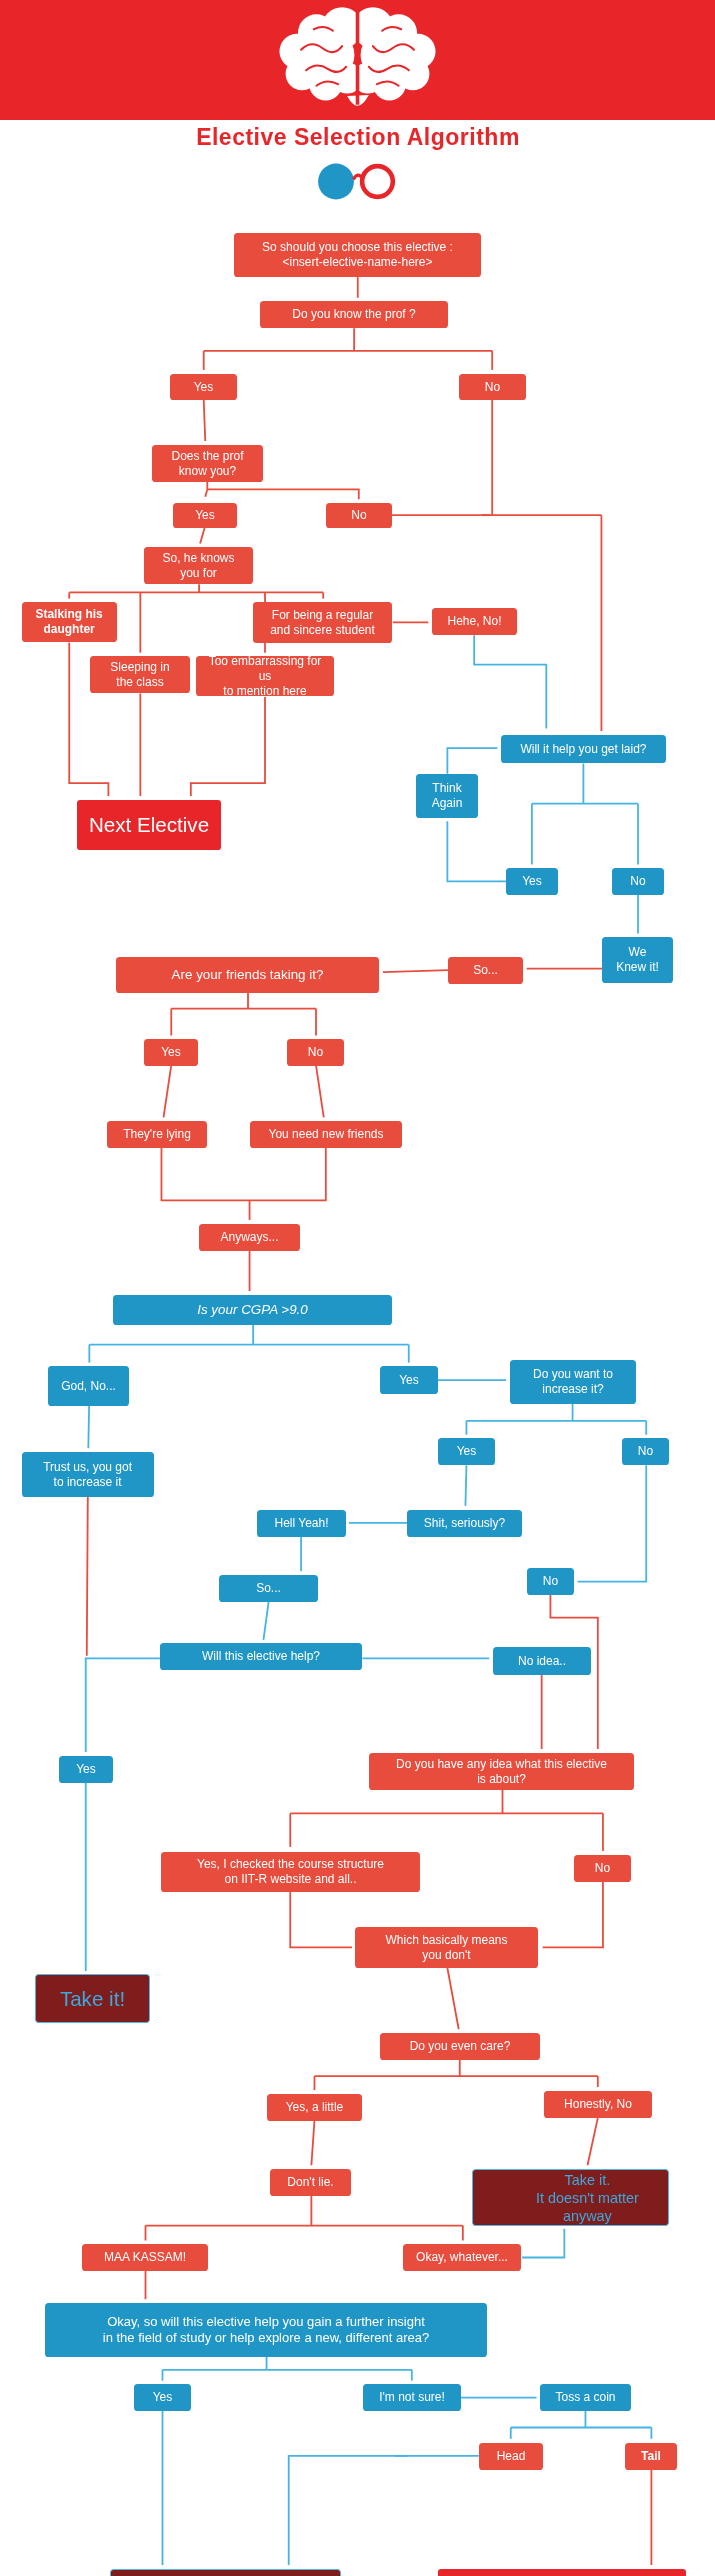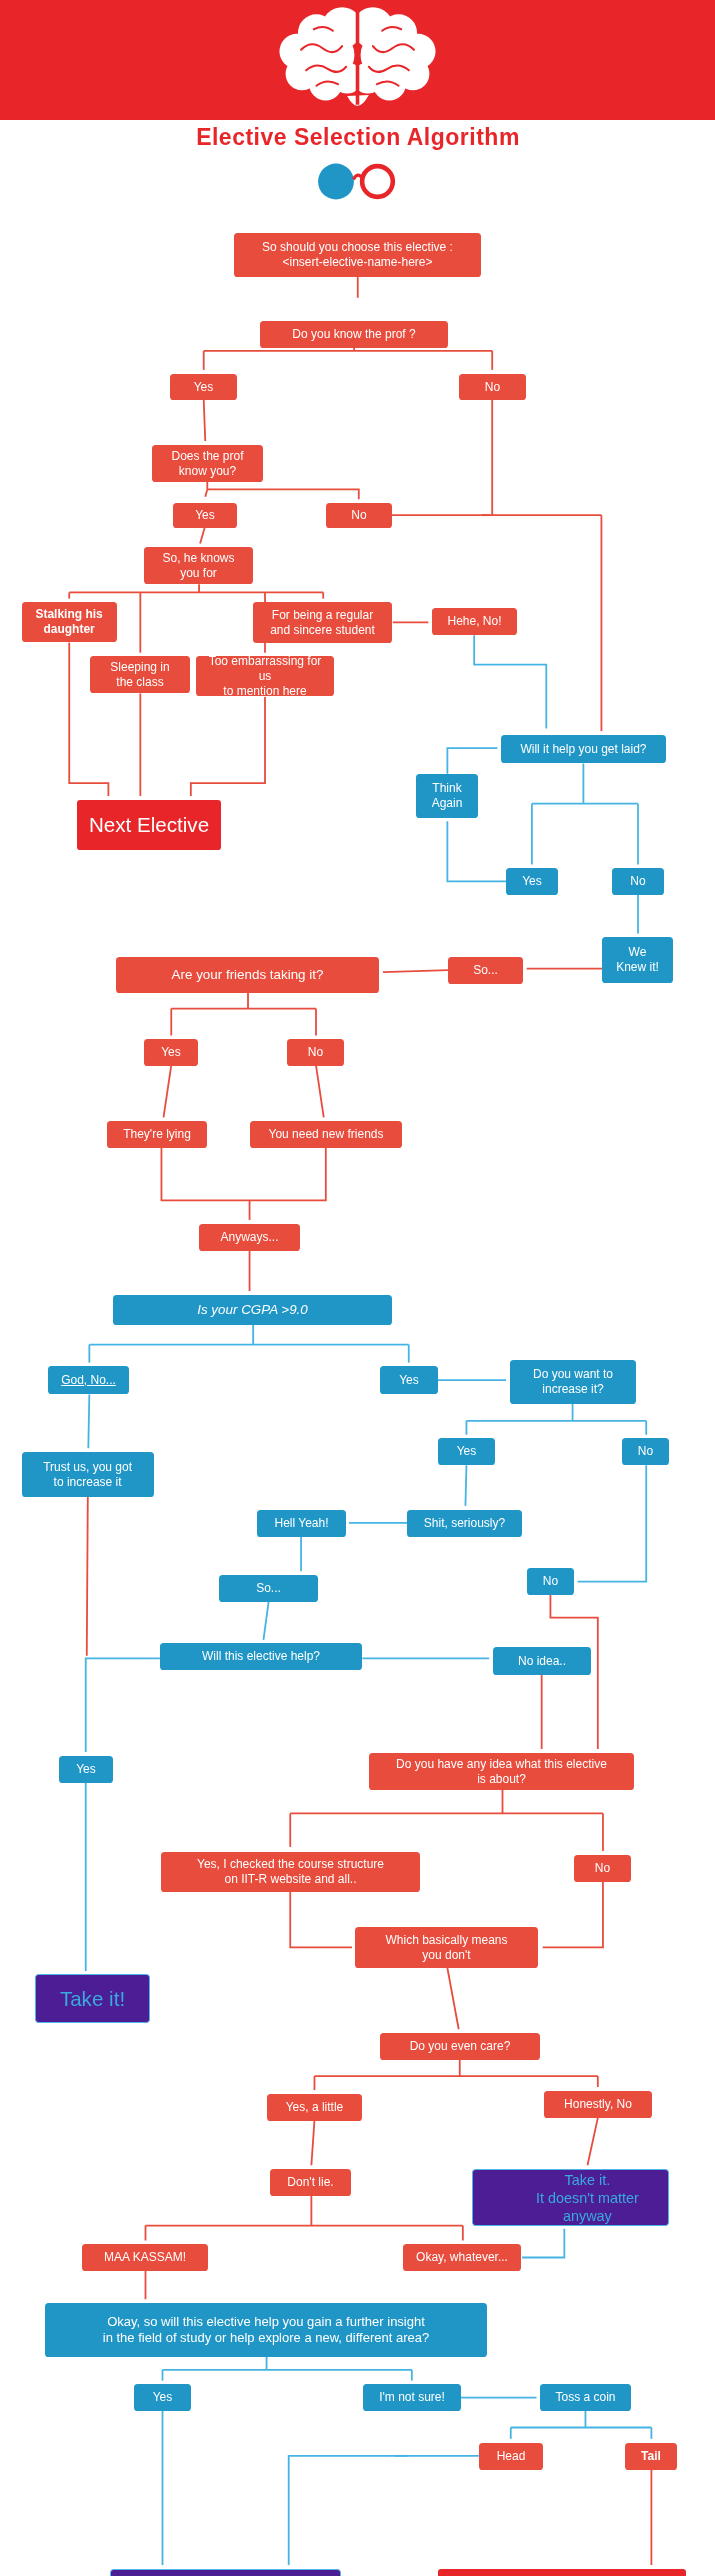--- a/index.html
+++ b/index.html
@@ -12,21 +12,21 @@
   .glasses{position:absolute;left:306px;top:159px;width:103px;height:43px;}
   svg.wires{position:absolute;left:0;top:0;width:716px;height:2716px;}
   .wires path{fill:none;stroke-width:3.5px;}
   .wires .r{stroke:#e74c3c;}
   .wires .b{stroke:#45b4e4;}
   .node{position:absolute;display:flex;align-items:center;justify-content:center;text-align:center;
         color:#fff;border-radius:3.6px;box-sizing:border-box;font-size:12px;line-height:1.25;
         white-space:pre-line;padding:2.1px 5.2px;}
   .red{background:#e74c3c;}
   .blue{background:#2096c7;}
-  .outline{background:#4c1d95;border:1.5px solid #4db8e8;color:#3aa9dd;}
+  .outline{background:#7f1d1d;border:1.5px solid #4db8e8;color:#3aa9dd;}
   .bigred{background:#e8262a;color:#fff;border-radius:3.1px;}
 </style>
 </head>
 <body>
 
 <div class="canvas">
 
   <div class="banner"></div>
 
   <svg class="brain" viewBox="0 0 360 224">
@@ -160,21 +160,21 @@
     <path class="b" d="M1136,4680 L1136,4712 M991,4712 L1264,4712"></path>
     <path class="b" d="M991,4712 L991,4734" marker-end="url(#ab)"></path>
     <path class="b" d="M1264,4712 L1264,4734" marker-end="url(#ab)"></path>
     <path class="b" d="M315,4680 L315,4979" marker-end="url(#ab)"></path>
     <path class="b" d="M929,4767 L560,4767 L560,4979" marker-end="url(#ab)"></path>
     <path class="b" d="M790,4767 L765,4767" marker-end="url(#ab)"></path>
   </svg>
 
   <div class="node red" style="left:234px;top:233px;width:247px;height:44px;">So should you choose this elective :
 &lt;insert-elective-name-here&gt;</div>
-  <div class="node red" style="left:260px;top:301px;width:188px;height:27px;margin-top:20px;">Do you know the prof ?</div>
+  <div class="node red" style="left:260px;top:301px;width:188px;height:27px;">Do you know the prof ?</div>
   <div class="node red" style="left:170px;top:374px;width:67px;height:26px;">Yes</div>
   <div class="node red" style="left:459px;top:374px;width:67px;height:26px;">No</div>
   <div class="node red" style="left:152px;top:445px;width:111px;height:37px;">Does the prof
 know you?</div>
   <div class="node red" style="left:173px;top:503px;width:64px;height:25px;">Yes</div>
   <div class="node red" style="left:326px;top:503px;width:66px;height:25px;">No</div>
   <div class="node red" style="left:144px;top:547px;width:109px;height:37px;">So, he knows
 you for</div>
   <div class="node red" style="left:21.6px;top:602px;width:95px;height:40px;font-weight:bold;">Stalking his
 daughter</div>
@@ -194,21 +194,21 @@
   <div class="node blue" style="left:602px;top:937px;width:71px;height:46px;">We
 Knew it!</div>
   <div class="node red" style="left:448px;top:957px;width:75px;height:27px;">So...</div>
   <div class="node red" style="left:116px;top:957px;width:263px;height:36px;font-size:13.4px;">Are your friends taking it?</div>
   <div class="node red" style="left:144px;top:1039px;width:54px;height:27px;">Yes</div>
   <div class="node red" style="left:287px;top:1039px;width:57px;height:27px;">No</div>
   <div class="node red" style="left:107px;top:1121px;width:100px;height:27px;">They're lying</div>
   <div class="node red" style="left:250px;top:1121px;width:152px;height:27px;">You need new friends</div>
   <div class="node red" style="left:199px;top:1224px;width:101px;height:27px;">Anyways...</div>
   <div class="node blue" style="left:113px;top:1295px;width:279px;height:30px;font-size:13.4px;font-style:italic;">Is your CGPA &gt;9.0</div>
-  <div class="node blue" style="left:48px;top:1366px;width:81px;height:28px;text-decoration:underline;">God, No...</div>
+  <div class="node blue" style="left:48px;top:1366px;width:81px;height:40px;">God, No...</div>
   <div class="node blue" style="left:380px;top:1366px;width:58px;height:28px;">Yes</div>
   <div class="node blue" style="left:510px;top:1360px;width:126px;height:44px;">Do you want to
 increase it?</div>
   <div class="node blue" style="left:21.6px;top:1452px;width:132px;height:45px;">Trust us, you got
 to increase it</div>
   <div class="node blue" style="left:438px;top:1438px;width:57px;height:27px;">Yes</div>
   <div class="node blue" style="left:622px;top:1438px;width:47px;height:27px;">No</div>
   <div class="node blue" style="left:257px;top:1510px;width:89px;height:27px;">Hell Yeah!</div>
   <div class="node blue" style="left:407px;top:1510px;width:115px;height:27px;">Shit, seriously?</div>
   <div class="node blue" style="left:527px;top:1568px;width:47px;height:27px;">No</div>

